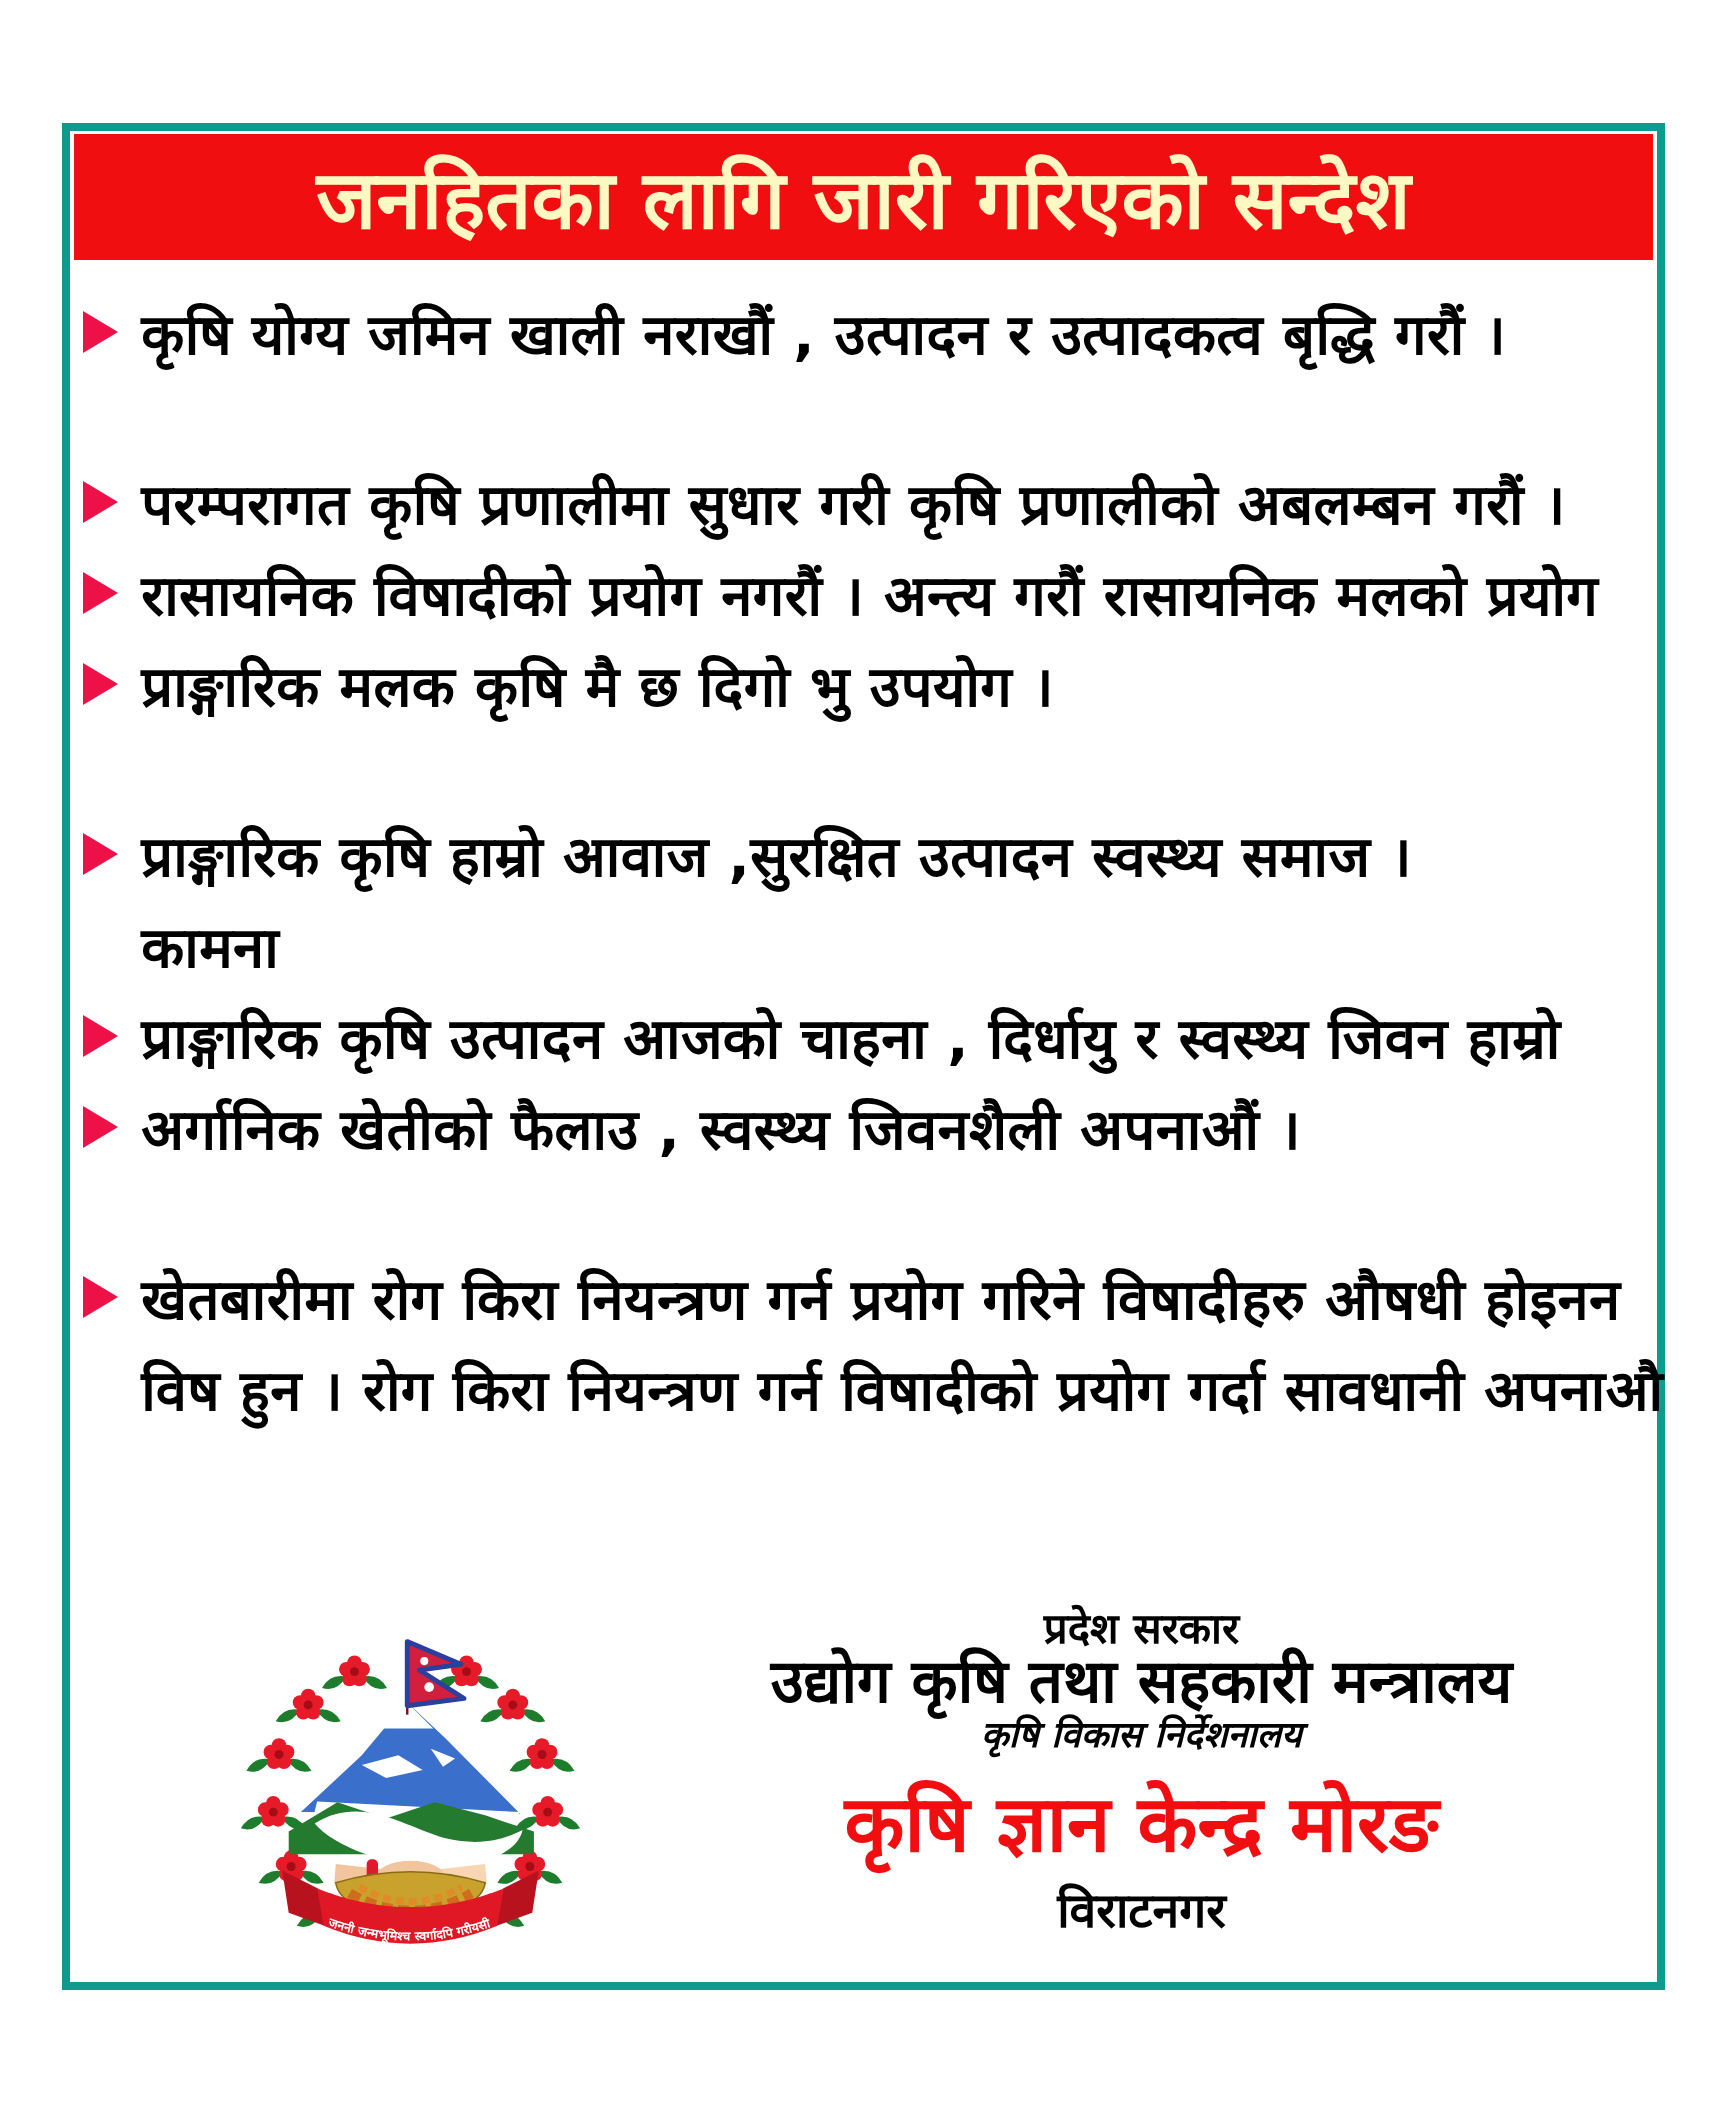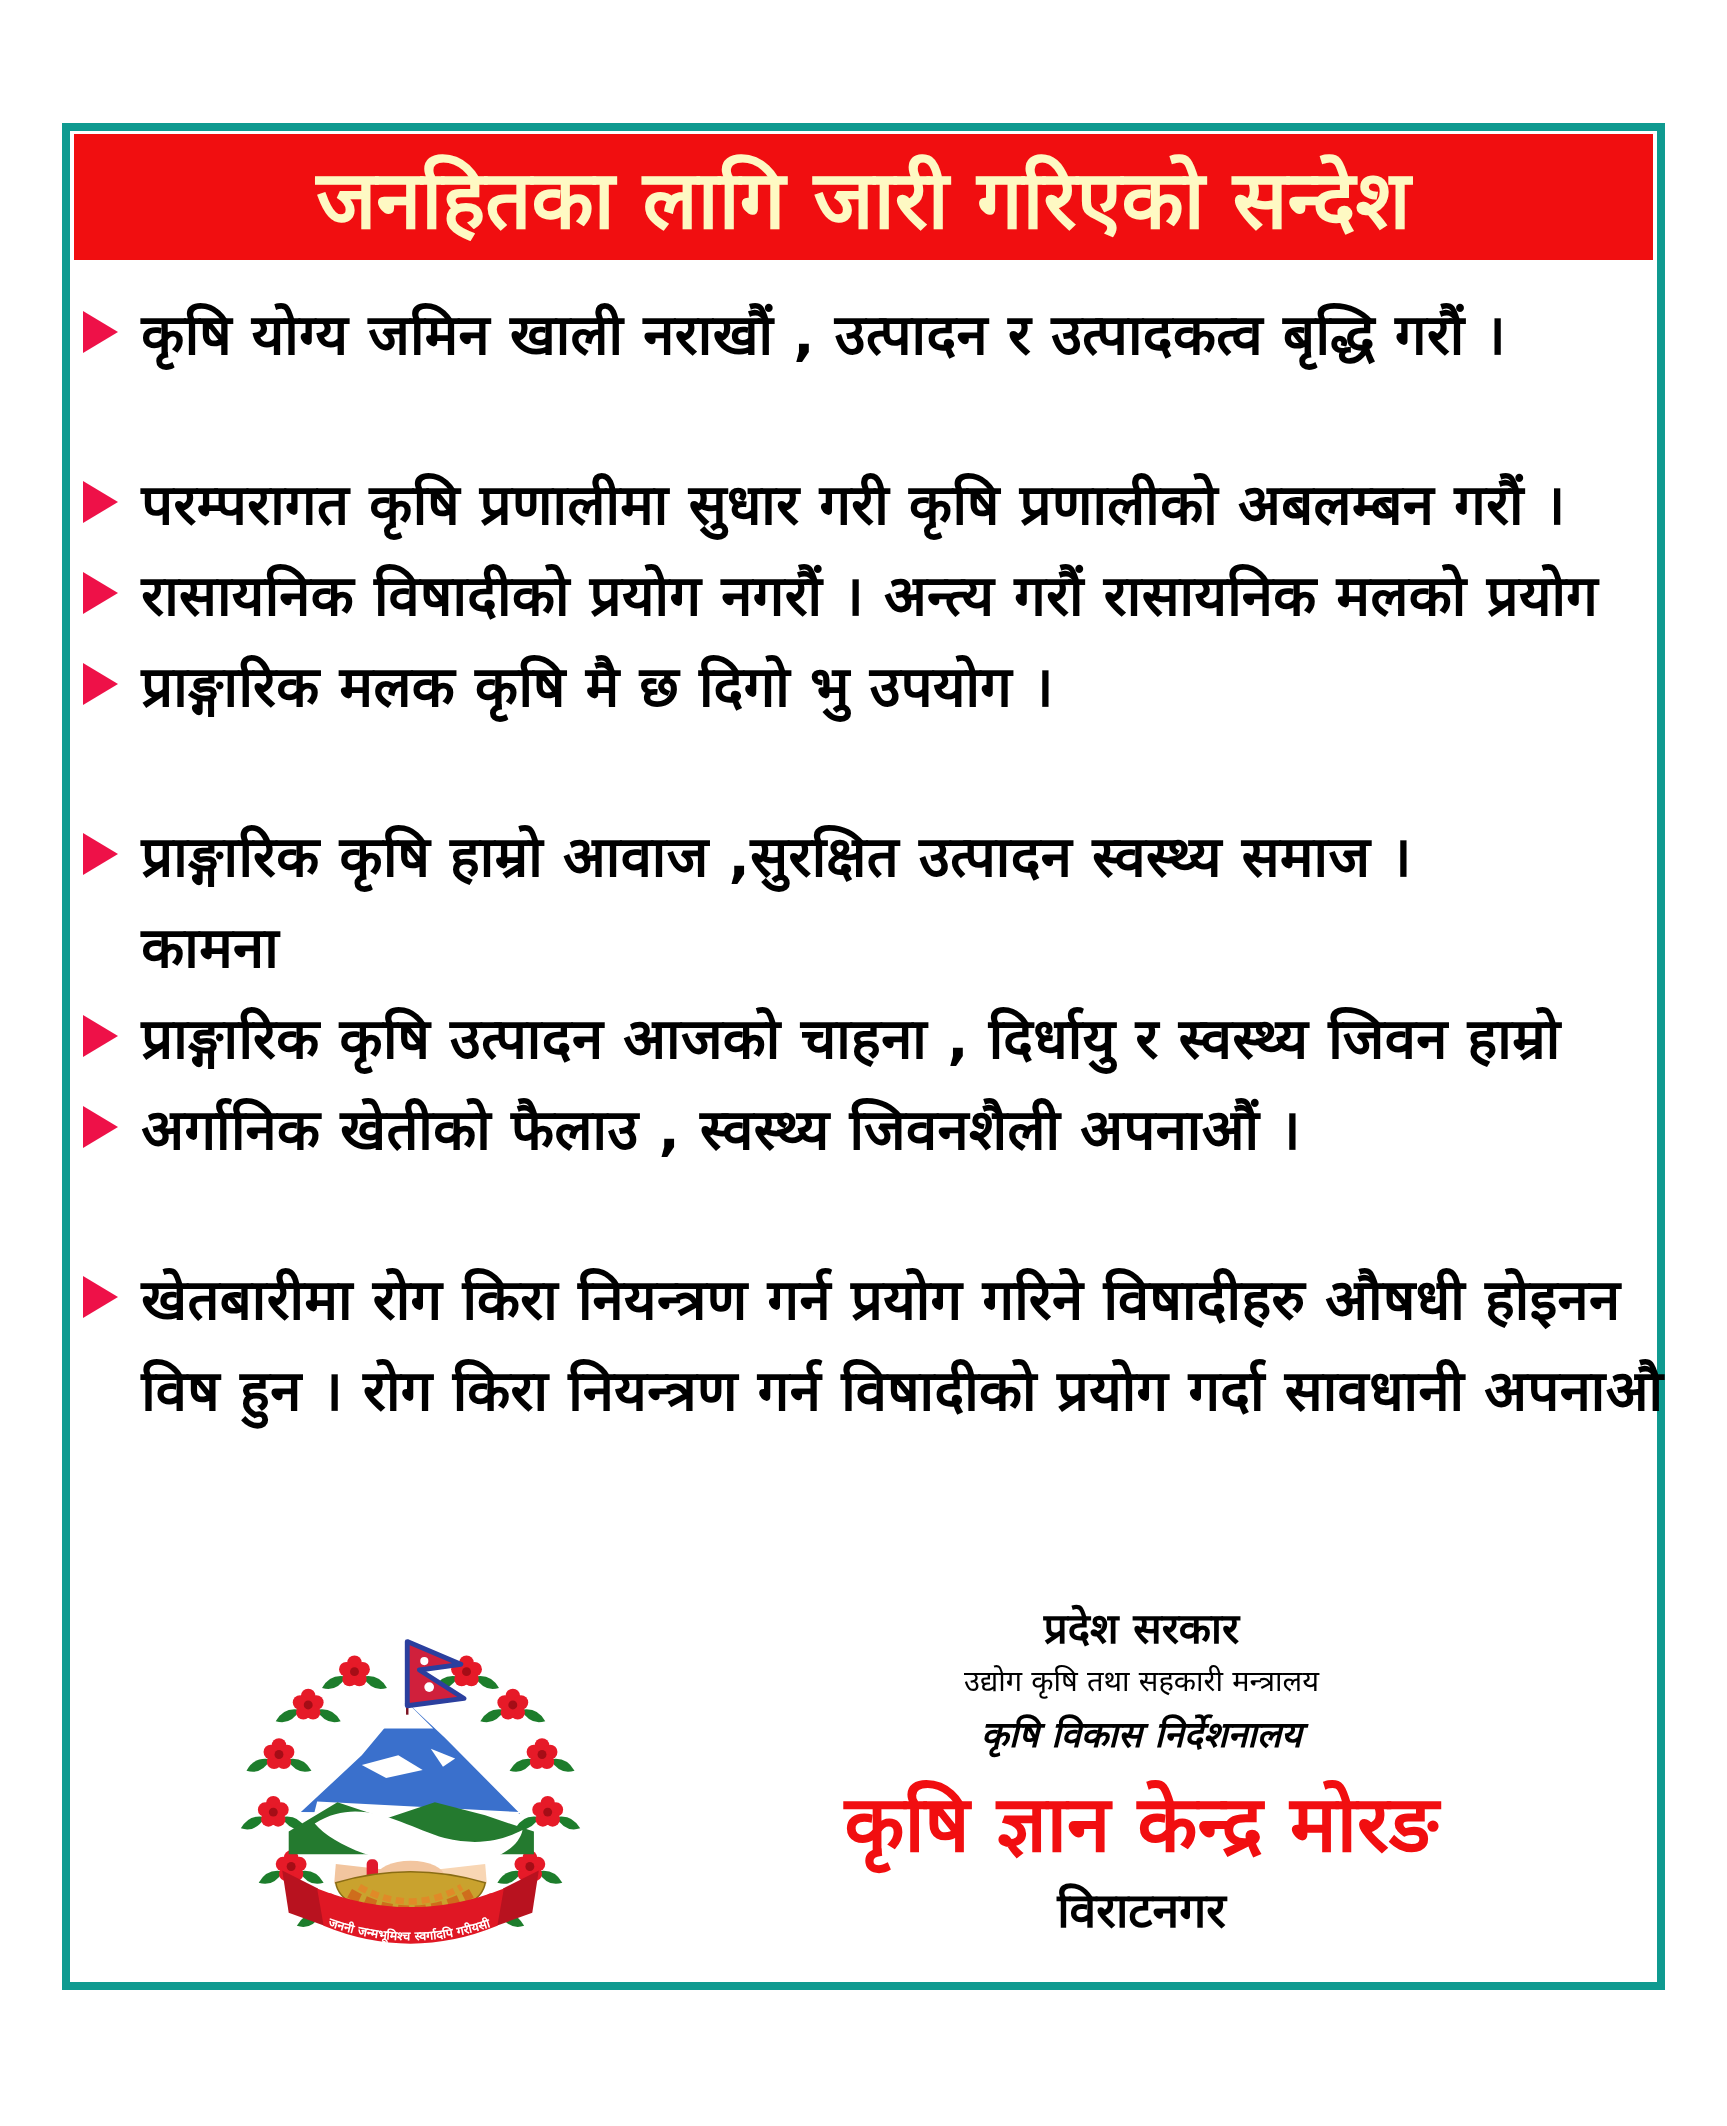--- a/index.html
+++ b/index.html
@@ -23,21 +23,21 @@
        border-bottom:21px solid transparent;
        margin-right:23px;}
   .tri.invisible{visibility:hidden;}
   .row .txt{font-size:56px;font-weight:800;color:#000000;white-space:nowrap;letter-spacing:0.4px;}
 
   .emblem{position:absolute;left:170px;top:1489px;width:341px;height:349px;}
   .emblem svg{width:100%;height:100%;display:block;}
 
   .org{position:absolute;left:573px;top:1469px;width:997px;text-align:center;color:#000000;}
   .org .l1{font-size:42px;font-weight:700;line-height:52px;}
-  .org .l2{font-size:29px;font-weight:400;line-height:53px;}
+  .org .l2{font-size:60px;font-weight:700;line-height:53px;}
   .org .l3{font-size:36px;font-weight:800;line-height:53px;font-style:italic;}
   .org .office{font-size:78px;font-weight:800;color:#f10e10;line-height:103px;margin-top:12px;white-space:nowrap;}
   .org .city{font-size:48px;font-weight:800;line-height:68px;}
 </style>
 </head>
 <body>
 
 <div class="page">
   <div class="frame">
     <div class="inner">

